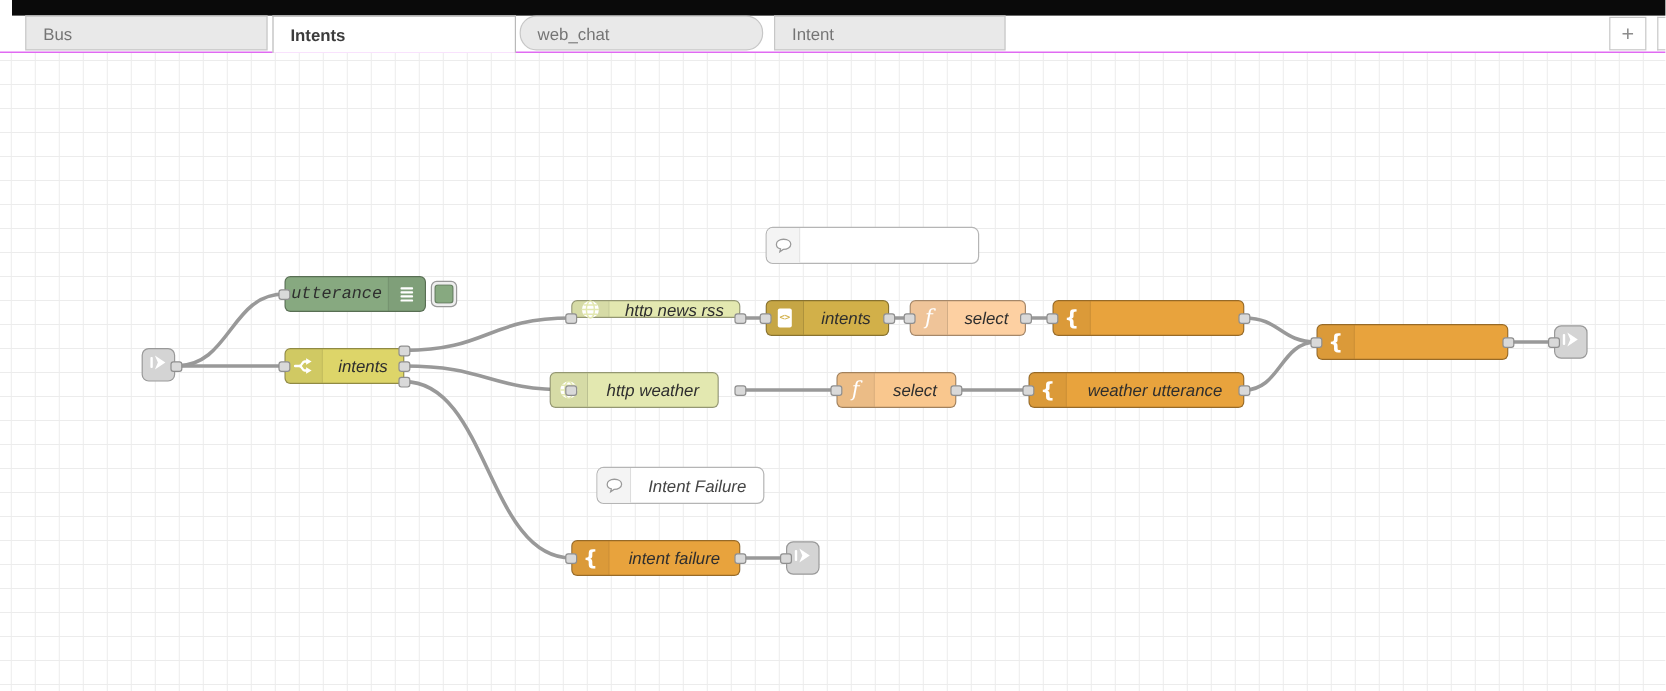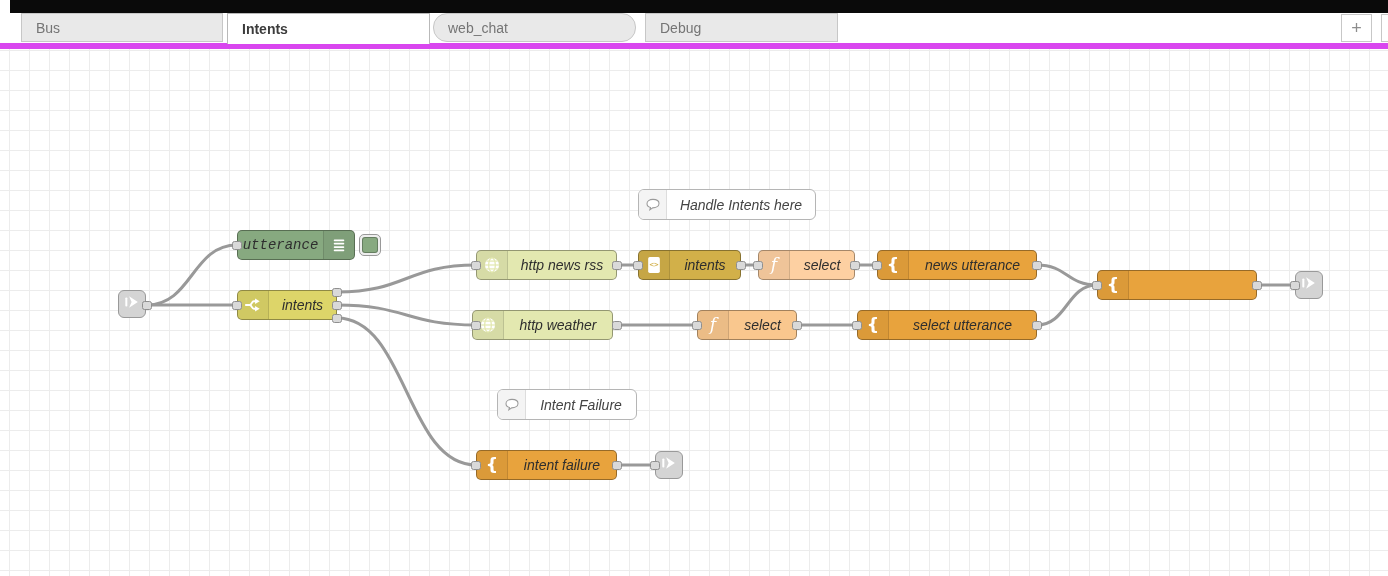--- a/index.html
+++ b/index.html
@@ -1,21 +1,21 @@
 <!DOCTYPE html>
 <html><head>
 <meta charset="utf-8">
 <style>
   html,body{margin:0;padding:0;width:1388px;height:576px;overflow:hidden;
     font-family:"Liberation Sans",sans-serif;background:#fff;}
   .screen{position:relative;width:1388px;height:576px;}
 
   
   .tabbar{position:absolute;left:0;top:0;width:1388px;height:43px;background:#fff;
-    border-bottom:6px solid #d946ef;z-index:10;}
+    border-bottom:1px solid #d946ef;z-index:10;}
   .topbar{position:absolute;left:10px;top:0;right:0;height:13px;background:#0a0a0a;}
   .tab{position:absolute;top:13px;height:29px;box-sizing:border-box;background:#e9e9e9;
     border:1px solid #c7c7c7;color:#757575;font-size:14px;display:flex;align-items:center;
     padding-left:14px;cursor:pointer;white-space:nowrap;overflow:hidden;}
   .tab.active{background:#fff;height:31px;border-color:#b9b9b9;border-bottom:none;
     color:#3c3c3c;font-weight:bold;z-index:3;}
   .tab-add{position:absolute;left:1341px;top:14px;width:31px;height:28px;box-sizing:border-box;
     background:#fff;border:1px solid #c7c7c7;color:#8d8d8d;font-size:18px;line-height:26px;
     text-align:center;cursor:pointer;}
   .tab-edge{position:absolute;left:1381px;top:14px;width:7px;height:28px;box-sizing:border-box;
@@ -66,21 +66,21 @@
     <div class="tab" style="left:21px;width:202px;">
       <span>Bus</span>
     </div>
     <div class="tab active" style="left:227px;width:203px;">
       <span>Intents</span>
     </div>
     <div class="tab" style="left:433px;width:203px;border-radius:14px;">
       <span>web_chat</span>
     </div>
     <div class="tab" style="left:645px;width:193px;">
-      <span>Debug</span>
+      <span>Intent</span>
     </div>
     <div class="tab-add">
       <span>+</span>
     </div>
     <div class="tab-edge"></div>
   </div>
 
   <div class="canvas" id="canvas">
     <svg id="wires" width="1388" height="532" viewBox="0 0 1388 532">
         <path class="wire" d="M147 261 C192 261 192 201 237 201"></path>
@@ -138,23 +138,22 @@
       <div class="port" style="left: 232px; top: 256.5px;"></div>
       <div class="port" style="left: 332px; top: 243.5px;"></div>
       <div class="port" style="left: 332px; top: 256.5px;"></div>
       <div class="port" style="left: 332px; top: 269.5px;"></div>
       <div class="comment" style="left: 638px; top: 145px; width: 178px; height: 31px;">
         <span class="cicon">
           <svg xmlns="http://www.w3.org/2000/svg" viewBox="0 0 24 24" width="18" height="18">
             <path d="M12 4.5 C7.2 4.5 4 7 4 10.2 C4 12.6 5.8 14.4 8.6 15.2 L7.8 18.5 L11.6 15.8 C16.2 15.8 20 13.5 20 10 C20 6.8 16.8 4.5 12 4.5 Z" fill="#fff" stroke="#9a9a9a" stroke-width="1.4"></path>
           </svg>
         </span>
-        <span class="lbl">Handle Intents here</span>
-      </div>
-      <div class="node" style="left: 476px; top: 206px; width: 141px; height: 30px; background: rgb(227, 232, 176);">
+      </div>
+      <div class="node" style="left: 476px; top: 206px; width: 141px; height: 15px; background: rgb(227, 232, 176);">
         <span class="strip left">
           <svg xmlns="http://www.w3.org/2000/svg" viewBox="0 0 24 24" width="20" height="20">
             <circle cx="12" cy="12" r="8.5" fill="#fff"></circle>
             <g stroke="#e3e8b0" stroke-width="1.5" fill="none">
               <ellipse cx="12" cy="12" rx="4" ry="8.5"></ellipse>
               <path d="M3.5 12 H20.5"></path>
               <path d="M5.2 7.3 H18.8"></path>
               <path d="M5.2 16.7 H18.8"></path>
             </g>
           </svg>
@@ -183,41 +182,40 @@
         <span class="lbl">select</span>
       </div>
       <div class="port" style="left: 753px; top: 216.5px;"></div>
       <div class="port" style="left: 850px; top: 216.5px;"></div>
       <div class="node" style="left: 877px; top: 206px; width: 160px; height: 30px; background: rgb(232, 163, 61);">
         <span class="strip left">
           <svg xmlns="http://www.w3.org/2000/svg" viewBox="0 0 24 24" width="22" height="22">
             <text x="12" y="18" text-anchor="middle" font-family="DejaVu Sans, sans-serif" font-size="19" font-weight="bold" fill="#fff">{</text>
           </svg>
         </span>
-        <span class="lbl">news utterance</span>
       </div>
       <div class="port" style="left: 872px; top: 216.5px;"></div>
       <div class="port" style="left: 1032px; top: 216.5px;"></div>
       <div class="node" style="left: 1097px; top: 226px; width: 160px; height: 30px; background: rgb(232, 163, 61);">
         <span class="strip left">
           <svg xmlns="http://www.w3.org/2000/svg" viewBox="0 0 24 24" width="22" height="22">
             <text x="12" y="18" text-anchor="middle" font-family="DejaVu Sans, sans-serif" font-size="19" font-weight="bold" fill="#fff">{</text>
           </svg>
         </span>
       </div>
       <div class="port" style="left: 1092px; top: 236.5px;"></div>
       <div class="port" style="left: 1252px; top: 236.5px;"></div>
       <div class="linknode" style="left: 1295px; top: 227px; width: 28px; height: 28px;">
         <span><svg xmlns="http://www.w3.org/2000/svg" viewBox="0 0 24 24" width="20" height="20">
             <rect x="4" y="6.5" width="2.4" height="11" rx="1" fill="#fff"></rect>
             <path d="M8.5 5 L19 12 L8.5 19 L11.5 12 Z" fill="#fff"></path>
           </svg></span>
       </div>
       <div class="port" style="left: 1290px; top: 236.5px;"></div>
-      <div class="node" style="left: 472px; top: 266px; width: 141px; height: 30px; background: rgb(227, 232, 176);">
+      <div class="node" style="left: 458px; top: 266px; width: 141px; height: 30px; background: rgb(227, 232, 176);">
         <span class="strip left">
           <svg xmlns="http://www.w3.org/2000/svg" viewBox="0 0 24 24" width="20" height="20">
             <circle cx="12" cy="12" r="8.5" fill="#fff"></circle>
             <g stroke="#e3e8b0" stroke-width="1.5" fill="none">
               <ellipse cx="12" cy="12" rx="4" ry="8.5"></ellipse>
               <path d="M3.5 12 H20.5"></path>
               <path d="M5.2 7.3 H18.8"></path>
               <path d="M5.2 16.7 H18.8"></path>
             </g>
           </svg>
@@ -235,21 +233,21 @@
         <span class="lbl">select</span>
       </div>
       <div class="port" style="left: 692px; top: 276.5px;"></div>
       <div class="port" style="left: 792px; top: 276.5px;"></div>
       <div class="node" style="left: 857px; top: 266px; width: 180px; height: 30px; background: rgb(232, 163, 61);">
         <span class="strip left">
           <svg xmlns="http://www.w3.org/2000/svg" viewBox="0 0 24 24" width="22" height="22">
             <text x="12" y="18" text-anchor="middle" font-family="DejaVu Sans, sans-serif" font-size="19" font-weight="bold" fill="#fff">{</text>
           </svg>
         </span>
-        <span class="lbl">select utterance</span>
+        <span class="lbl">weather utterance</span>
       </div>
       <div class="port" style="left: 852px; top: 276.5px;"></div>
       <div class="port" style="left: 1032px; top: 276.5px;"></div>
       <div class="comment" style="left: 497px; top: 345px; width: 140px; height: 31px;">
         <span class="cicon">
           <svg xmlns="http://www.w3.org/2000/svg" viewBox="0 0 24 24" width="18" height="18">
             <path d="M12 4.5 C7.2 4.5 4 7 4 10.2 C4 12.6 5.8 14.4 8.6 15.2 L7.8 18.5 L11.6 15.8 C16.2 15.8 20 13.5 20 10 C20 6.8 16.8 4.5 12 4.5 Z" fill="#fff" stroke="#9a9a9a" stroke-width="1.4"></path>
           </svg>
         </span>
         <span class="lbl">Intent Failure</span>

